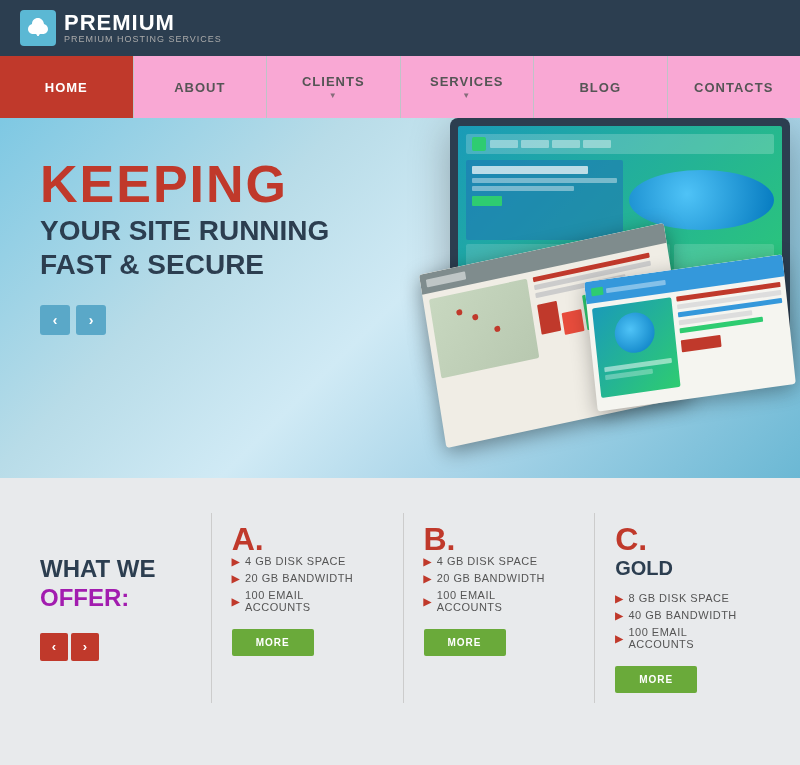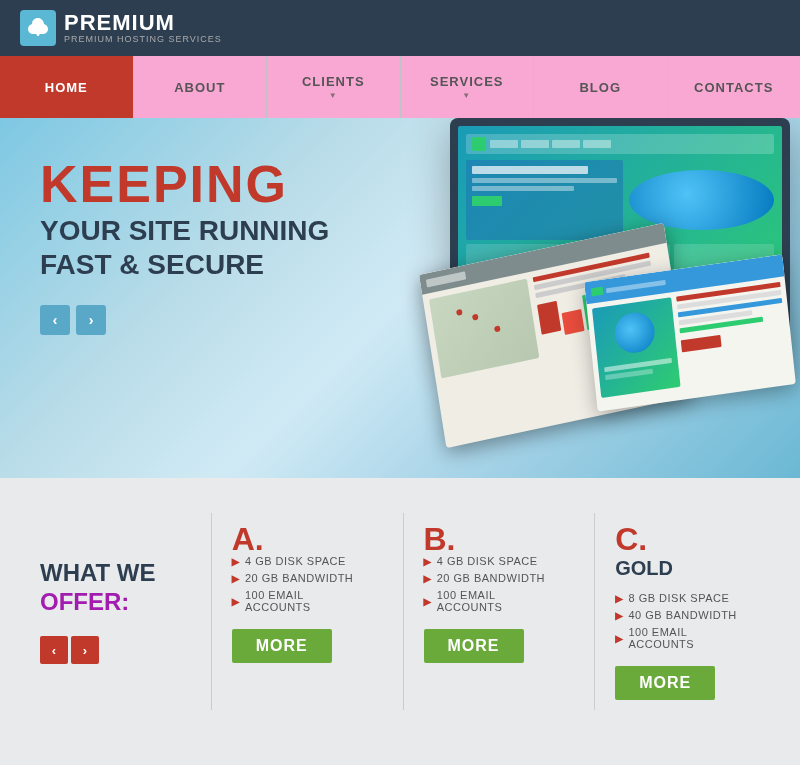--- a/index.html
+++ b/index.html
@@ -368,21 +368,21 @@
     }
     .feature-arrow {
       color: #c0392b;
       font-size: 10px;
       font-weight: bold;
     }
     .more-btn {
       background: #6aaa3a;
       color: white;
       padding: 8px 24px;
-      font-size: 16px;
+      font-size: 10px;
       font-weight: 700;
       letter-spacing: 1px;
       text-transform: uppercase;
       border: none;
       cursor: pointer;
       border-radius: 2px;
       display: inline-block;
     }
   </style>
 </head>

